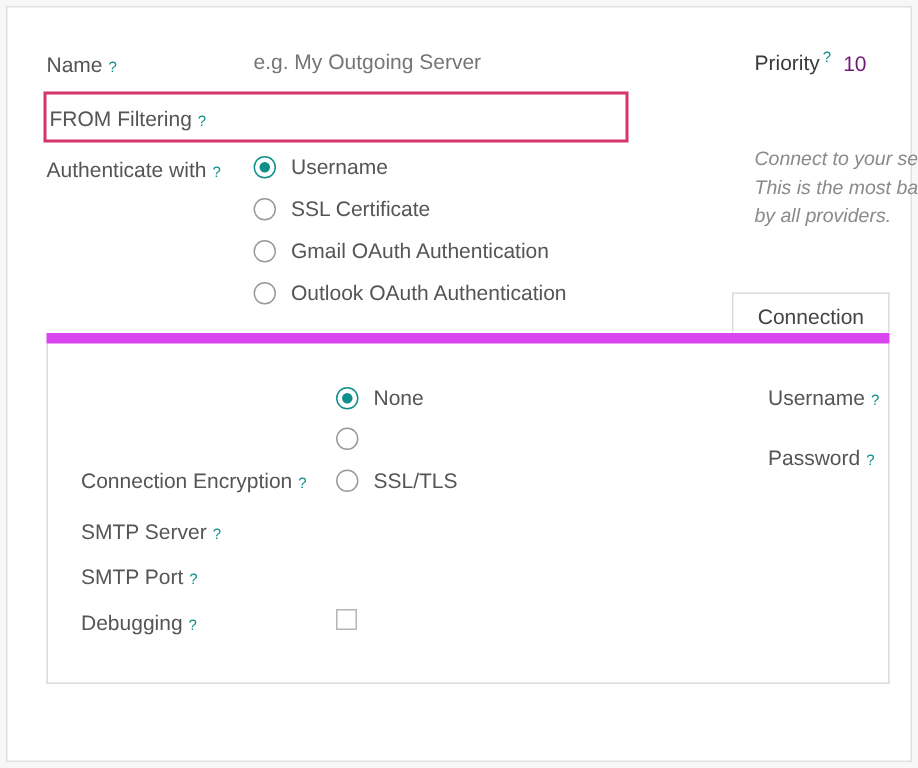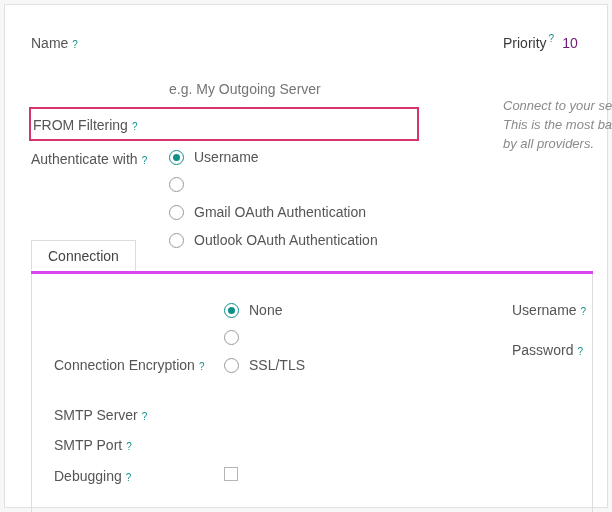--- a/index.html
+++ b/index.html
@@ -65,21 +65,20 @@
     margin-left: 2px;
     cursor: help;
   }
   .placeholder-text {
     color: #bdbdbd;
     font: inherit;
     border: none;
     outline: none;
     background: transparent;
     width: 220px;
-    margin-top: 48px;
   }
   .highlight-box {
     border: 2px solid #d5346d;
     padding: 6px 8px 6px 0;
     margin-left: -2px;
     margin-bottom: 8px;
     width: 390px;
     display: flex;
     align-items: center;
   }
@@ -111,22 +110,23 @@
     margin-top: 26px;
     border: 1px solid #dcdcdc;
     border-top: none;
     position: relative;
     padding: 28px 22px 18px 22px;
   }
   .tabs-bar {
     position: absolute;
     top: -34px; left: -1px; right: -1px;
     height: 34px;
-    border-bottom: 3px solid #d946ef;
-    display: flex;
+    border-bottom: 7px solid #d946ef;
+    display: flex;
+    justify-content: flex-end;
   }
   .tab {
     border: 1px solid #dcdcdc;
     border-bottom: 1px solid #fff;
     background: #fff;
     padding: 7px 16px;
     position: relative;
     top: 0px;
     color: #444;
     cursor: pointer;
@@ -188,20 +188,21 @@
       <span class="qmark">?</span>
     </div>
     <div class="field-col">
       <div class="radio-list">
         <label class="radio-item">
           <span class="radio checked"></span>
           <span>Username</span>
         </label>
         <label class="radio-item">
           <span class="radio"></span>
+          <span>SSL Certificate</span>
         </label>
         <label class="radio-item">
           <span class="radio"></span>
           <span>Gmail OAuth Authentication</span>
         </label>
         <label class="radio-item">
           <span class="radio"></span>
           <span>Outlook OAuth Authentication</span>
         </label>
       </div>
@@ -238,21 +239,21 @@
             <span class="radio"></span>
           </label>
           <label class="radio-item">
             <span class="radio"></span>
             <span>SSL/TLS</span>
           </label>
         </div>
       </div>
     </div>
 
-    <div class="inner-row" style="margin-top:34px;">
+    <div class="inner-row" style="margin-top:18px;">
       <div class="inner-label">
         <span>SMTP Server</span>
         <span class="qmark">?</span>
       </div>
       <div class="inner-field">
         <input type="text" class="num-input" style="width: 200px;">
       </div>
     </div>
 
     <div class="inner-row">

